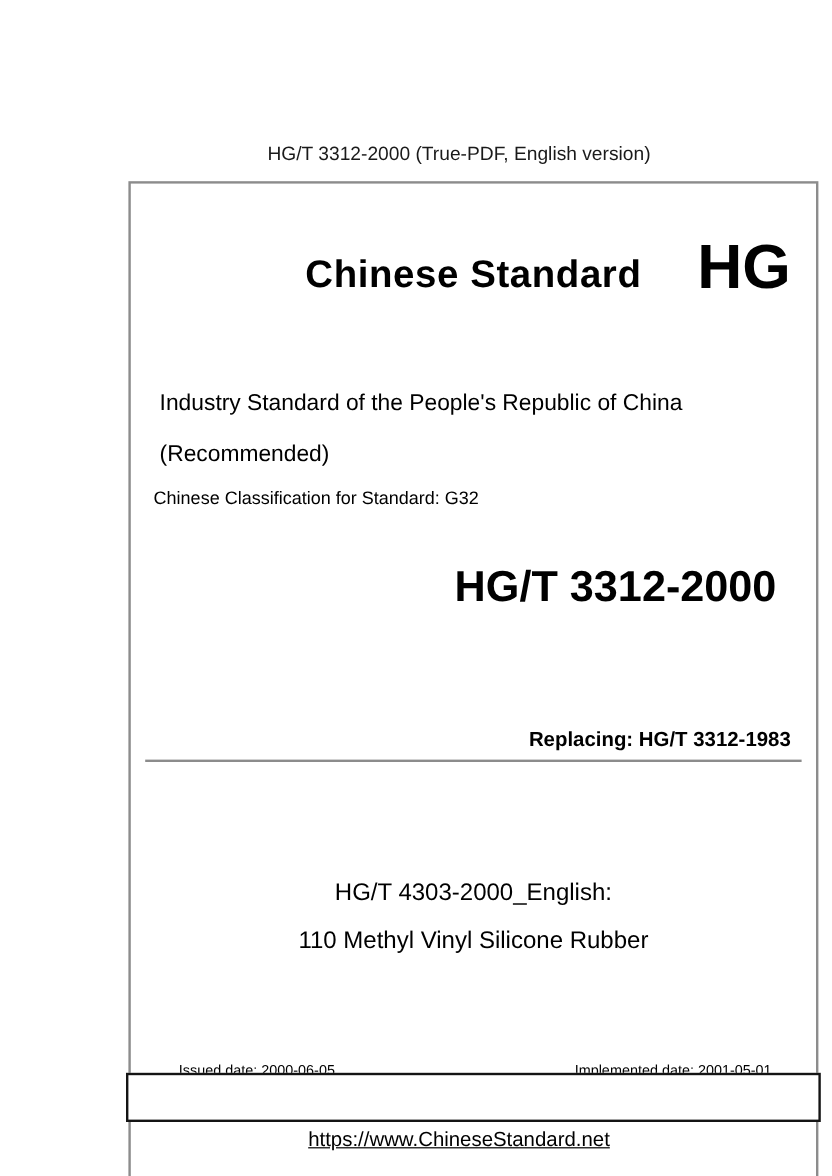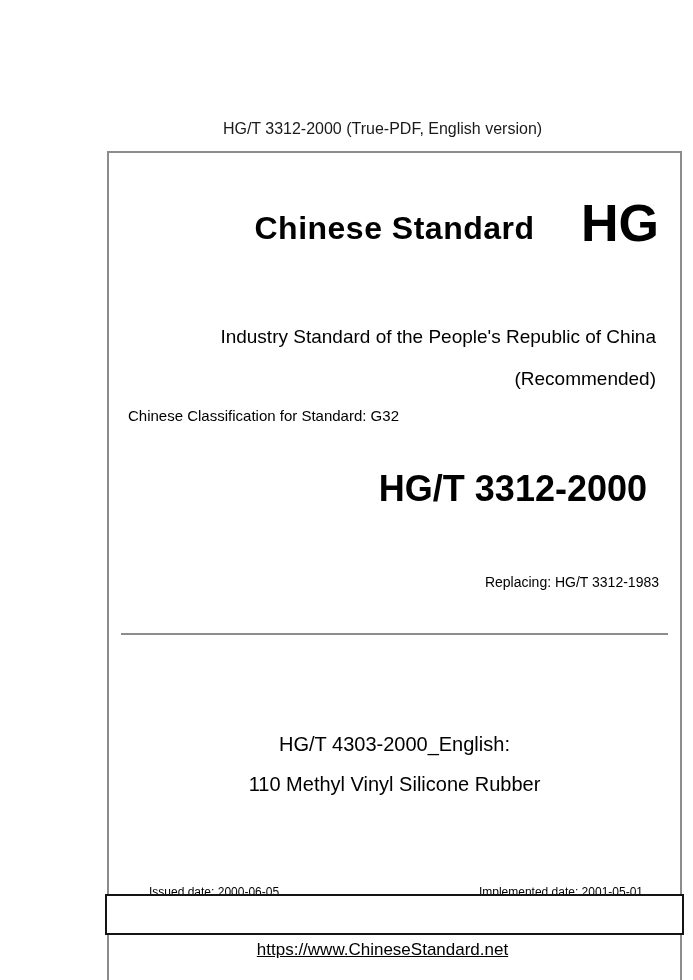--- a/index.html
+++ b/index.html
@@ -29,36 +29,36 @@
     font-size: 32px; font-weight: bold; line-height: 1;
     letter-spacing: 0.5px;
   }
   .brand-code {
     position: absolute; top: 32px; right: 9px;
     font-size: 52px; font-weight: bold; line-height: 1;
   }
 
   .org-lines {
     position: absolute; top: 145px; left: 0; right: 0;
-    text-align: right; font-size: 19px; line-height: 30px;
+    text-align: left; font-size: 19px; line-height: 30px;
   }
 
   .classification {
     position: absolute; top: 242px; left: 7px;
     font-size: 15px; line-height: 18px;
   }
 
   .standard-number {
     position: absolute; top: 302px; right: 21px;
     font-size: 36px; font-weight: bold; line-height: 44px;
   }
 
   .replacing {
-    position: absolute; top: 407px; right: 9px;
-    font-size: 14px; line-height: 20px;
+    position: absolute; top: 442px; right: 9px;
+    font-size: 17px; line-height: 20px; font-weight: bold;
   }
 
   .divider {
     position: absolute; top: 468px; left: 0; right: 0;
     height: 2px; background: #8c8c8c;
   }
 
   .eng-title {
     position: absolute; top: 553px; left: 0; right: 0;
     text-align: center; font-size: 20px; line-height: 28px;

